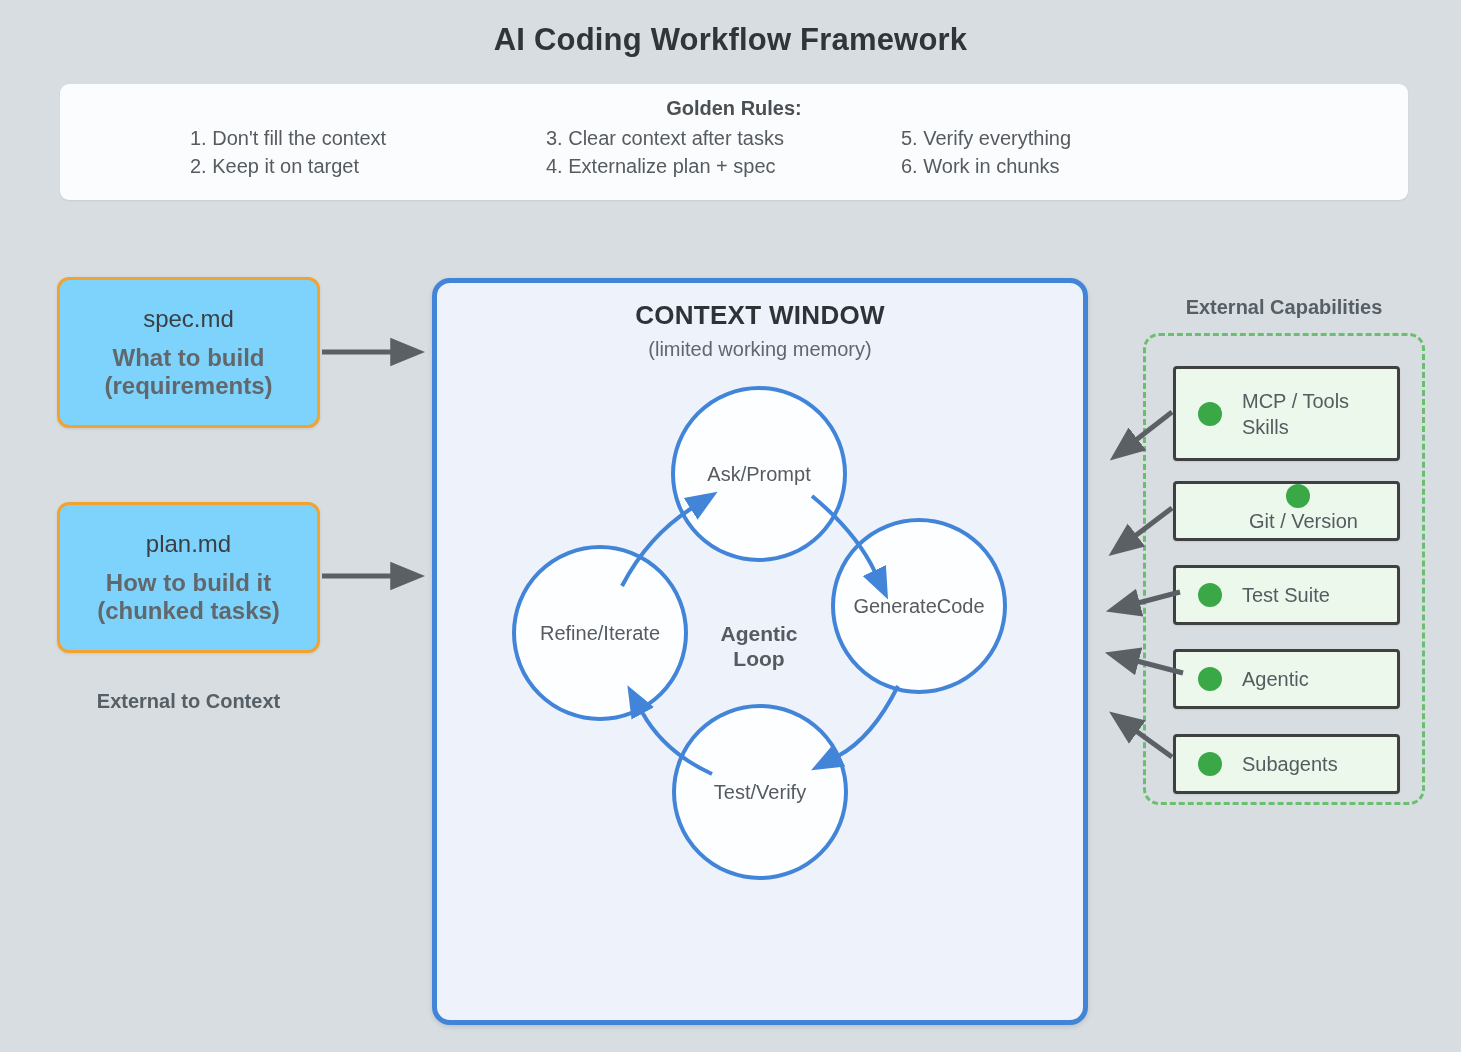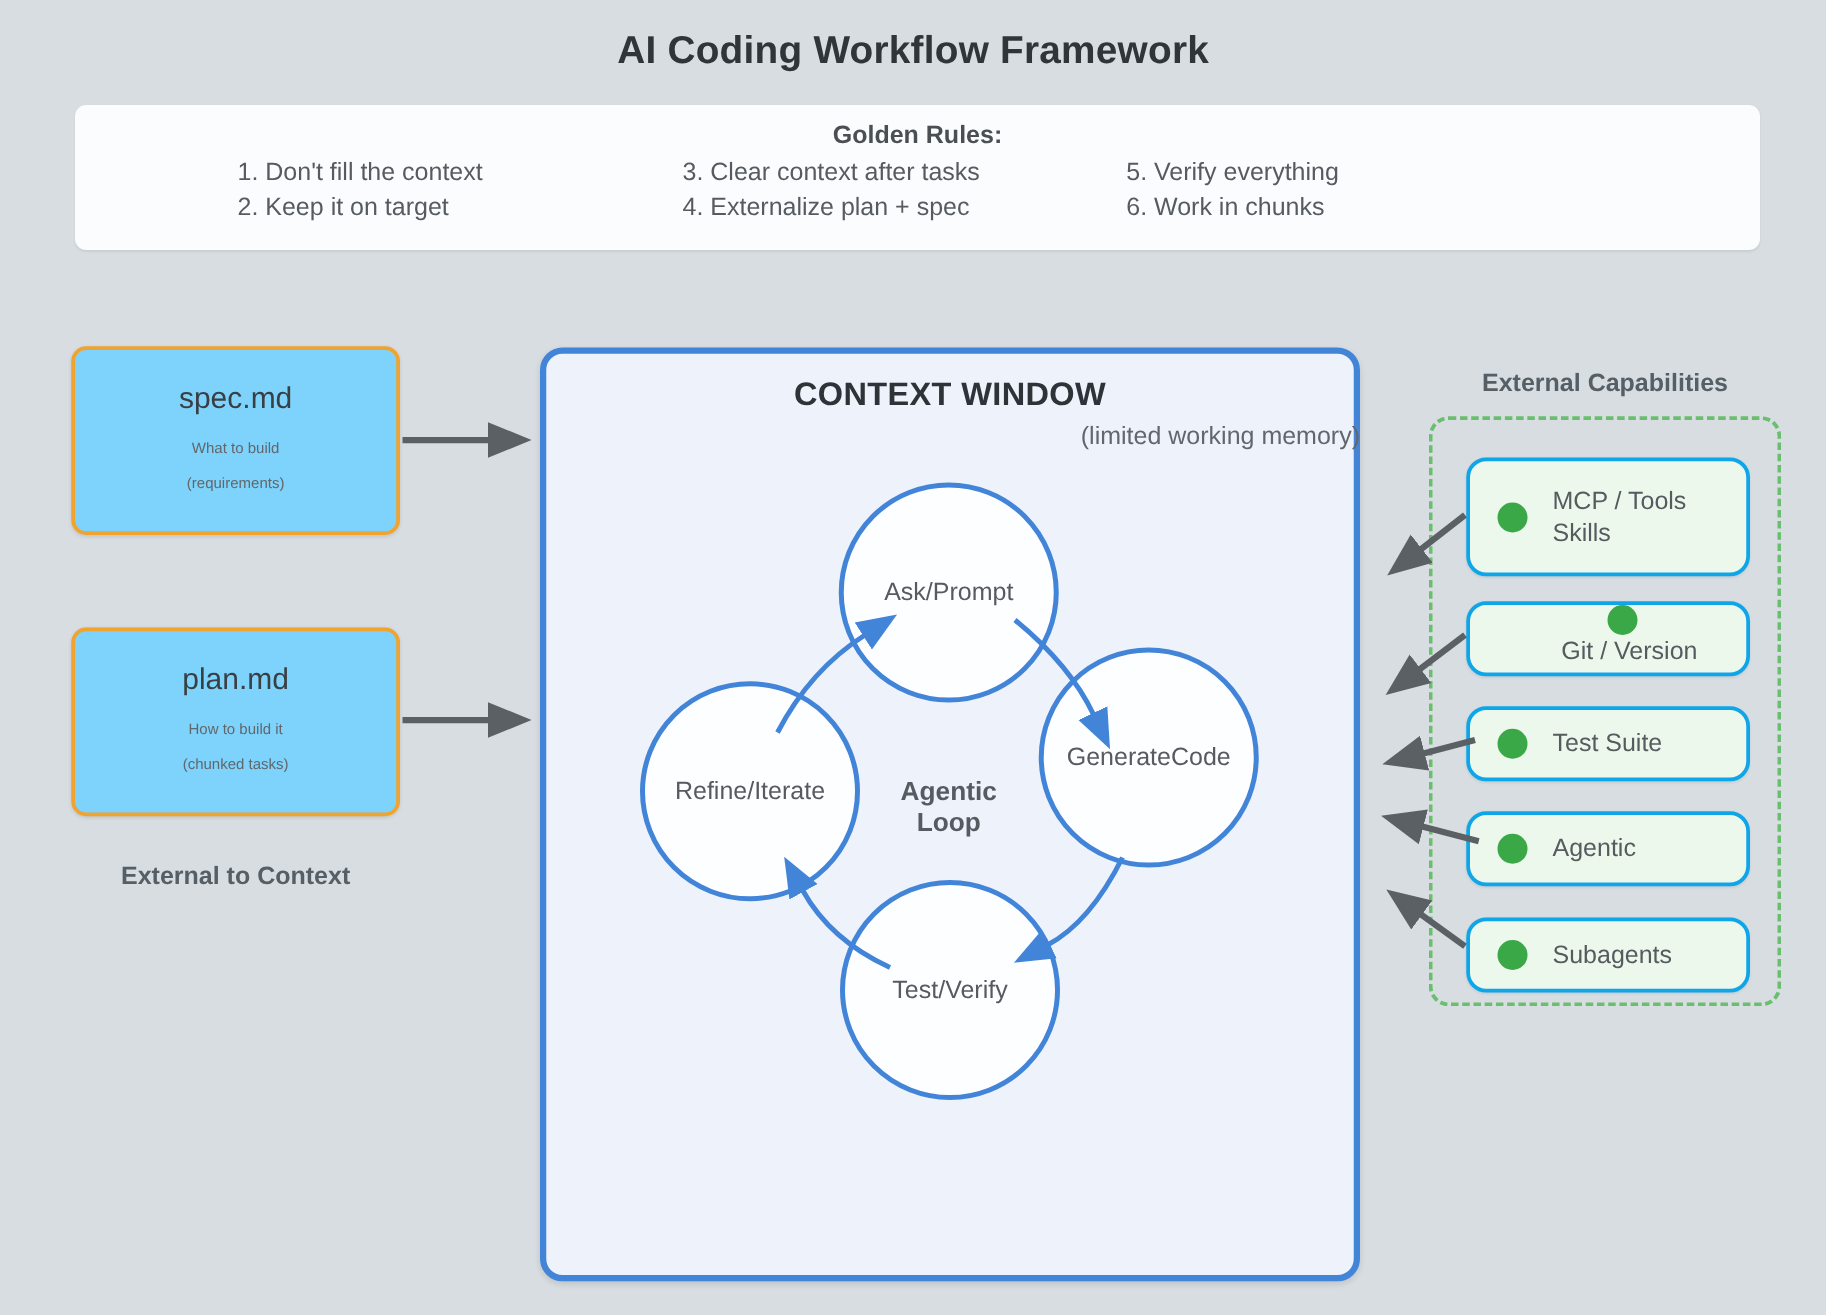--- a/index.html
+++ b/index.html
@@ -20,21 +20,21 @@
   .rules-col.c3{left:841px;}
 
   
   .file-card{position:absolute; left:57px; width:263px; height:151px; box-sizing:border-box;
     background:#7dd3fc; border:3px solid #f0a32e; border-radius:12px;
     display:flex; flex-direction:column; align-items:center; justify-content:center;
     box-shadow:0 1px 3px rgba(0,0,0,0.10);}
   .file-card.spec{top:277px;}
   .file-card.plan{top:502px;}
   .file-title{font-size:24px; color:#3a3f44; margin-bottom:11px;}
-  .file-line{font-size:12px; color:#62676c; line-height:28px; text-align:center;}
+  .file-line{font-size:24px; color:#62676c; line-height:28px; text-align:center;font-weight:bold;}
 
   .section-label{position:absolute; font-size:20px; font-weight:bold; color:#565f66; text-align:center;}
   .ext-context-label{left:57px; top:690px; width:263px;}
   .ext-cap-heading{left:1143px; top:296px; width:282px;}
 
   
   .context-panel{position:absolute; left:432px; top:278px; width:656px; height:747px; box-sizing:border-box;
     background:#edf2fb; border:5px solid #4285d8; border-radius:18px;
     box-shadow:0 2px 5px rgba(0,0,0,0.12);}
   .context-title{position:absolute; left:0; top:22px; width:100%; text-align:center;
@@ -49,21 +49,21 @@
   .node-test{left:672px; top:704px;}
   .node-refine{left:512px; top:545px;}
 
   .loop-label{position:absolute; left:689px; top:621px; width:140px; text-align:center;
     font-size:21px; font-weight:bold; color:#565b60; line-height:25px;}
 
   
   .cap-panel{position:absolute; left:1143px; top:333px; width:282px; height:472px; box-sizing:border-box;
     border:3px dashed #6abf6e; border-radius:16px;}
   .cap-item{position:absolute; left:27px; width:227px; box-sizing:border-box;
-    background:#ecf8ec; border:3px solid #0ea5e9; border-radius:16px;
+    background:#ecf8ec; border:3px solid #404040; border-radius:4px;
     display:flex; align-items:center; padding-left:22px;
     box-shadow:0 1px 2px rgba(0,0,0,0.08);}
   .cap-item .dot{width:24px; height:24px; border-radius:50%; background:#3aa846; flex:0 0 24px;}
   .cap-item .cap-label{margin-left:20px; font-size:20px; color:#565b60; line-height:26px; padding-right:8px;}
   .cap-1{top:30px;  height:95px;}
   .cap-2{top:145px; height:60px;flex-direction:column;}
   .cap-3{top:229px; height:60px;}
   .cap-4{top:313px; height:60px;}
   .cap-5{top:398px; height:60px;}
 
@@ -99,21 +99,21 @@
   </div>
   <div class="file-card plan">
     <div class="file-title">plan.md</div>
     <div class="file-line">How to build it</div>
     <div class="file-line">(chunked tasks)</div>
   </div>
   <div class="section-label ext-context-label">External to Context</div>
 
   <div class="context-panel"></div>
   <div class="context-title" style="position:absolute; left:432px; top:300px; width:656px; text-align:center; font-size:26px; font-weight:bold; color:#2e3338;">CONTEXT WINDOW</div>
-  <div style="position:absolute; left:432px; top:338px; width:656px; text-align:right; font-size:20px; color:#62676c;">(limited working memory)</div>
+  <div style="position:absolute; left:432px; top:338px; width:656px; text-align:center; font-size:20px; color:#62676c;">(limited working memory)</div>
 
   <div class="loop-node node-ask">
     <span>Ask/</span>
     <span>Prompt</span>
   </div>
   <div class="loop-node node-generate">
     <span>Generate</span>
     <span>Code</span>
   </div>
   <div class="loop-node node-test">

